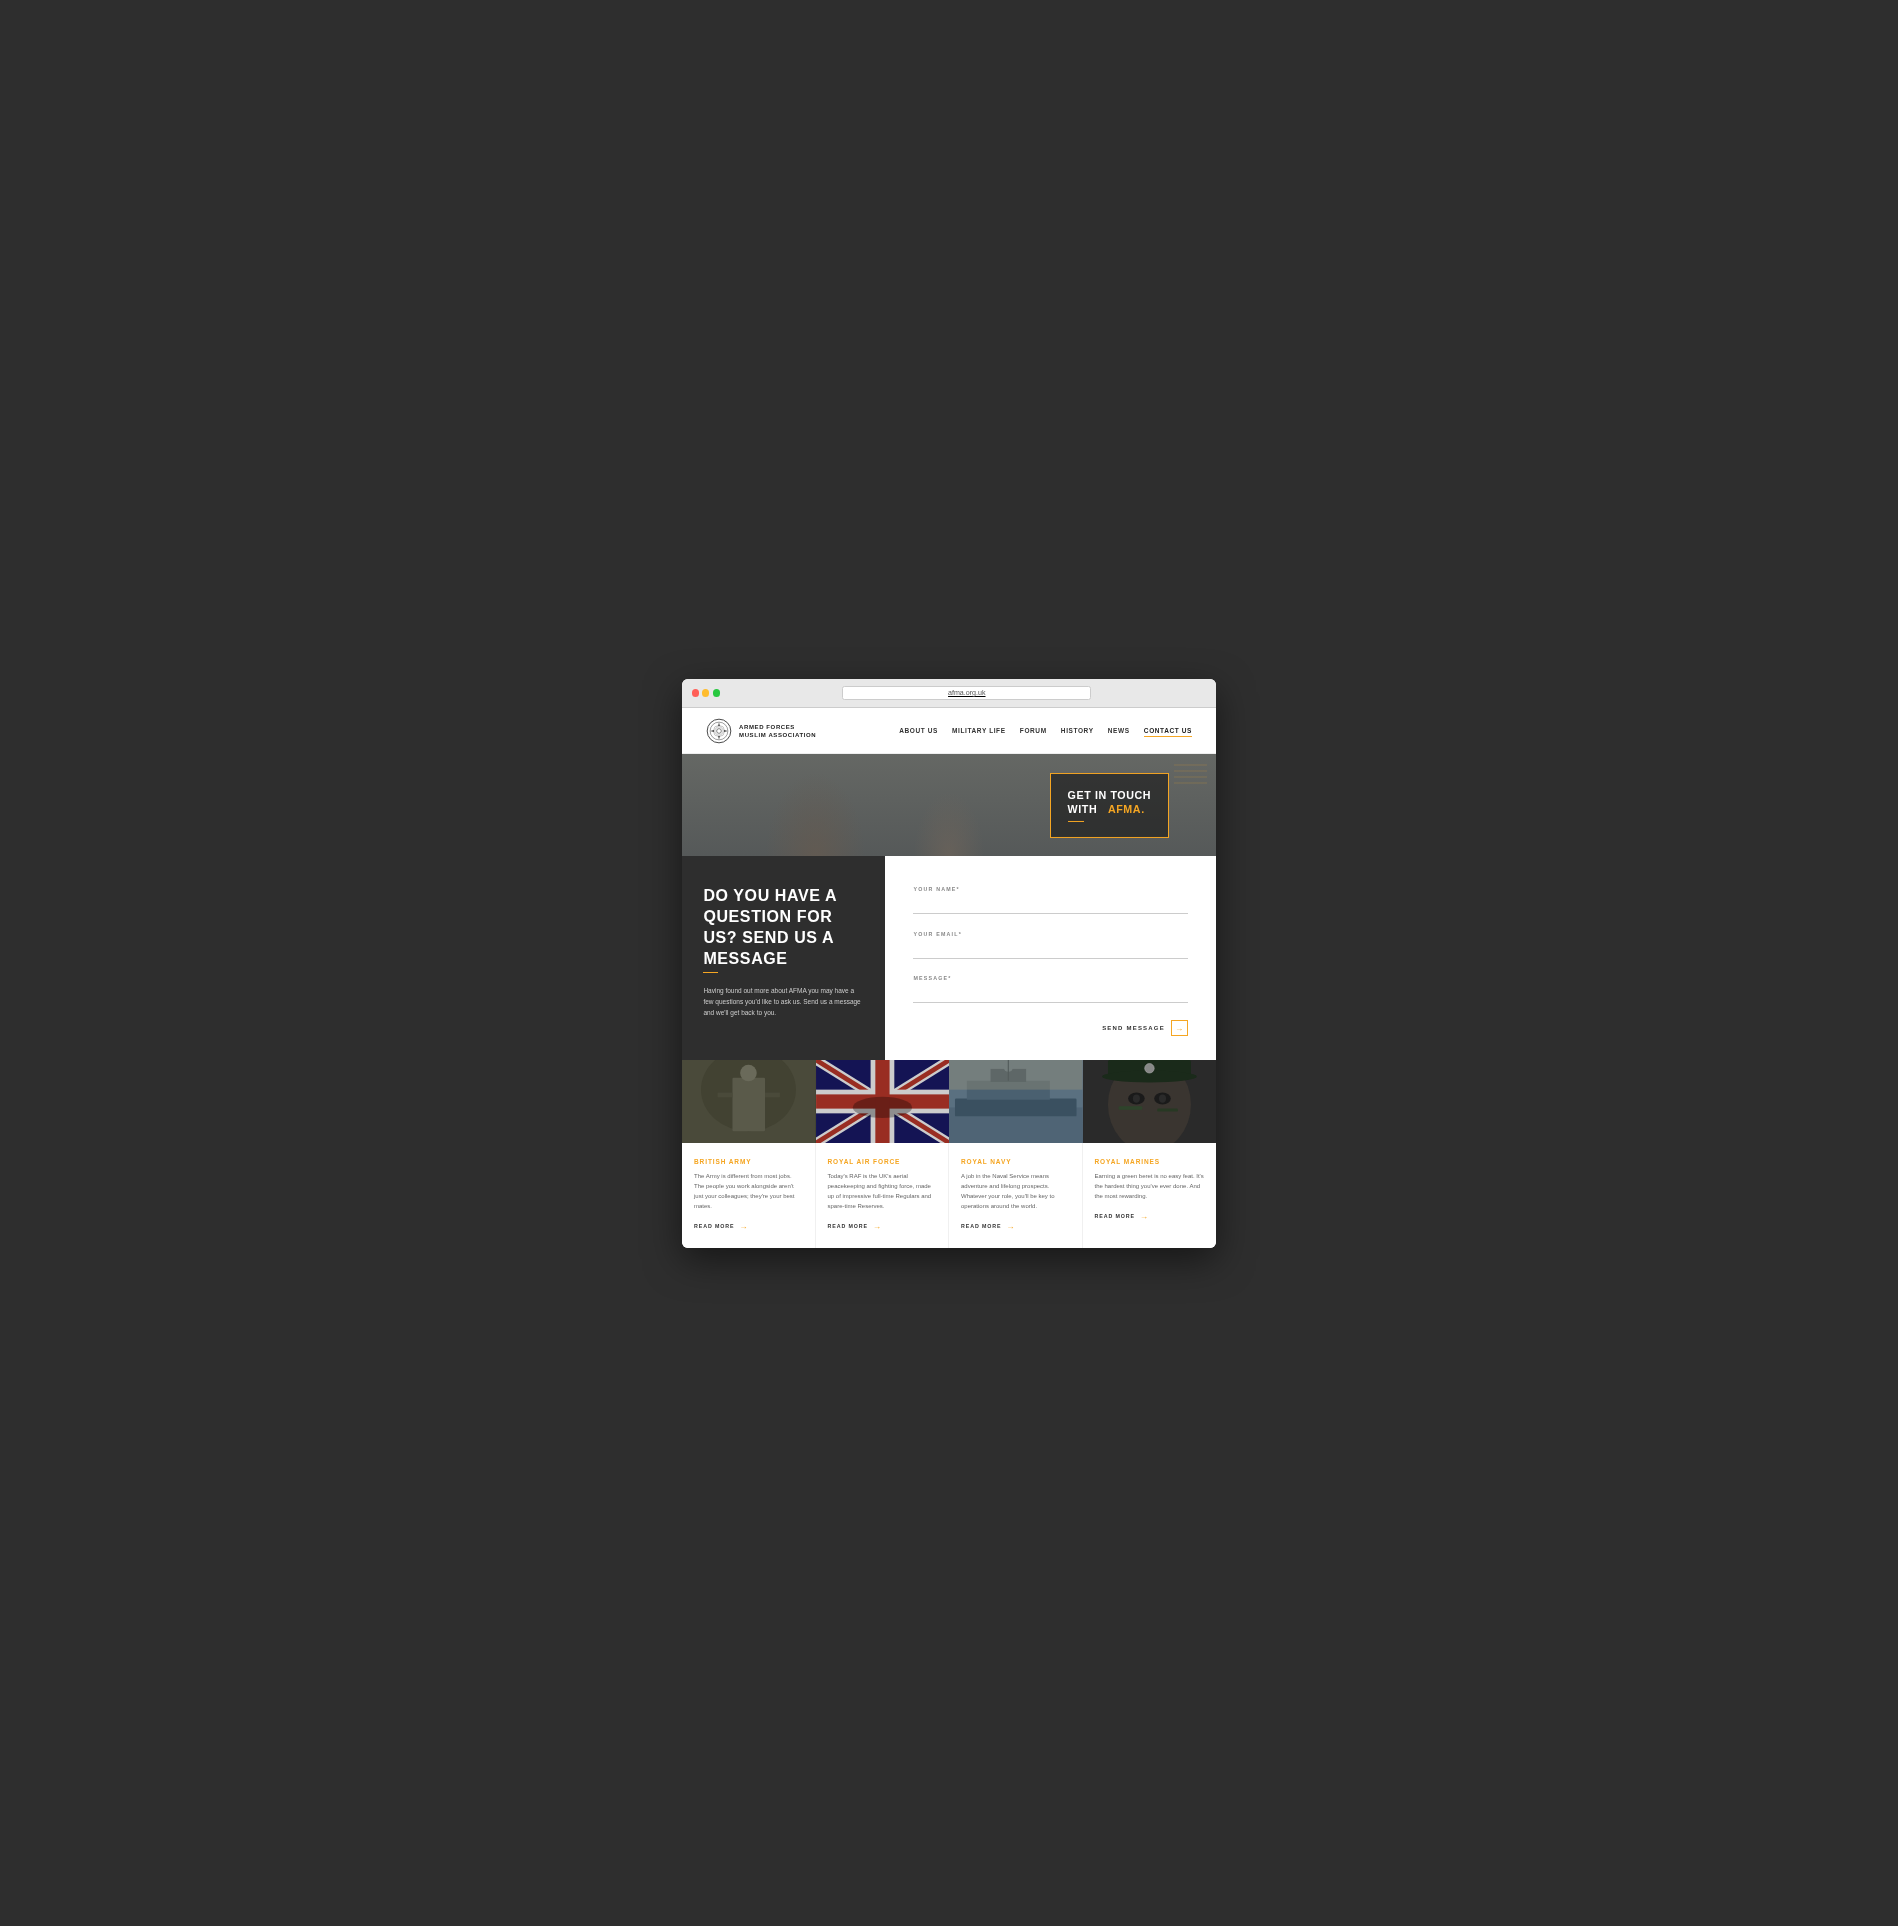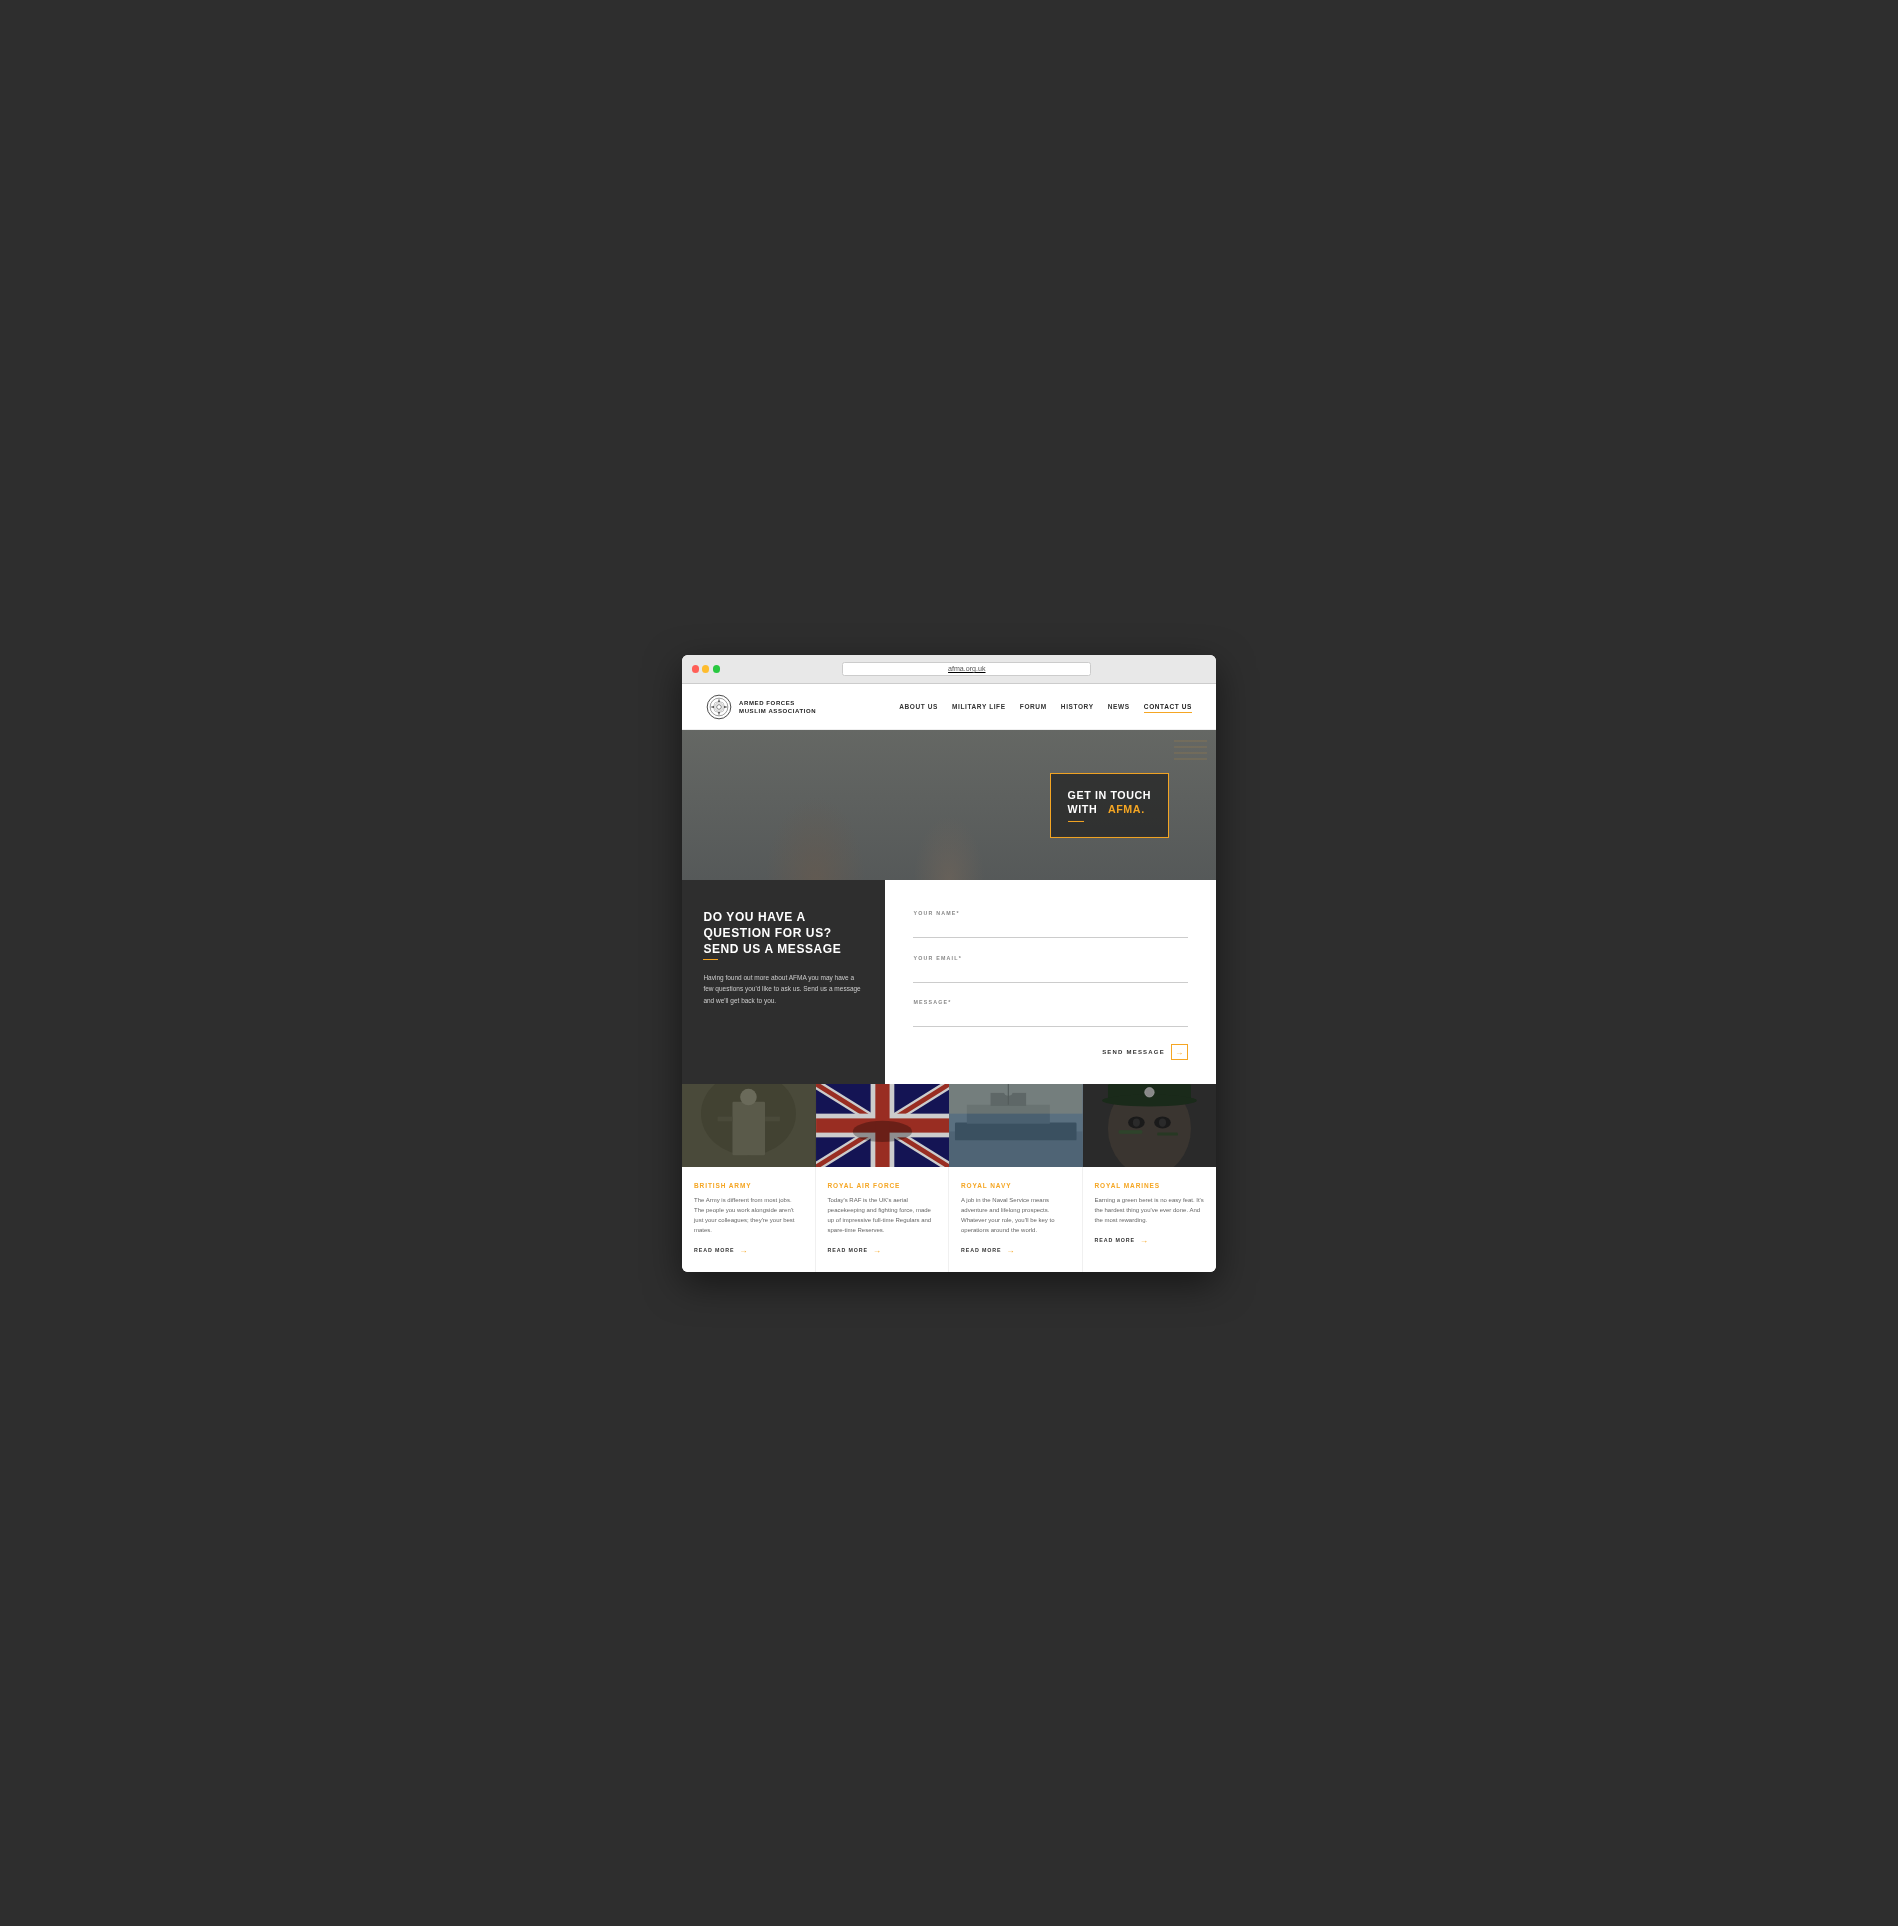--- a/index.html
+++ b/index.html
@@ -116,21 +116,21 @@
       bottom: -2.4px;
       left: 0;
       width: 100%;
       height: 1.2px;
       background: #f5a623;
     }
 
     
     .hero {
       position: relative;
-      height: 150px;
+      height: 102px;
       background: #666;
       overflow: hidden;
     }
 
     
     .hero-image-sim {
       position: absolute;
       top: 0; left: 0; right: 0; bottom: 0;
       background:
         radial-gradient(ellipse 71px 119px at 25% 100%, rgba(100,90,80,0.8) 0%, transparent 70%),
@@ -179,21 +179,21 @@
 
     .contact-left {
       background: #2e2e2e;
       width: 38%;
       padding: 30px 21.4px;
       color: #fff;
       flex-shrink: 0;
     }
 
     .contact-left-title {
-      font-size: 12px;
+      font-size: 16px;
       font-weight: 700;
       text-transform: uppercase;
       line-height: 1.3;
       letter-spacing: 0.6px;
       margin-bottom: 2px;
     }
 
     .contact-left-divider {
       width: 14.2px;
       height: 1.2px;

